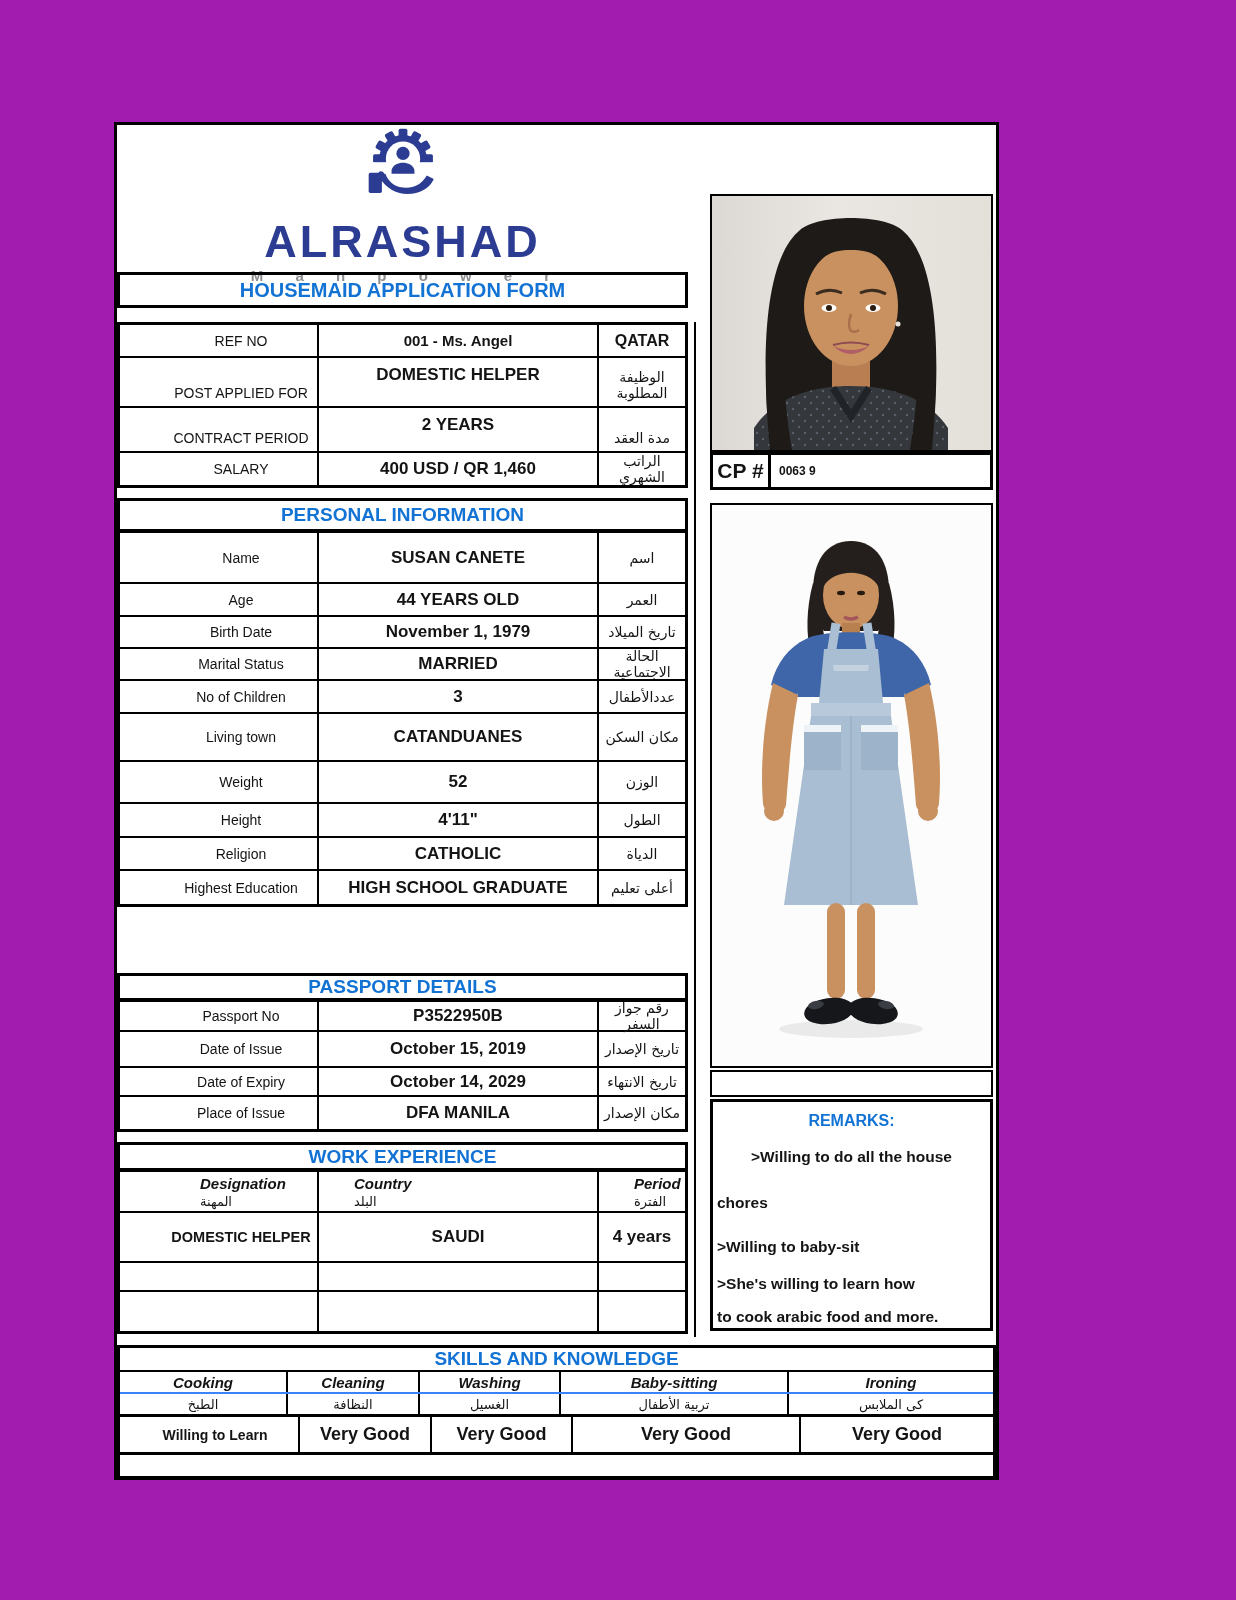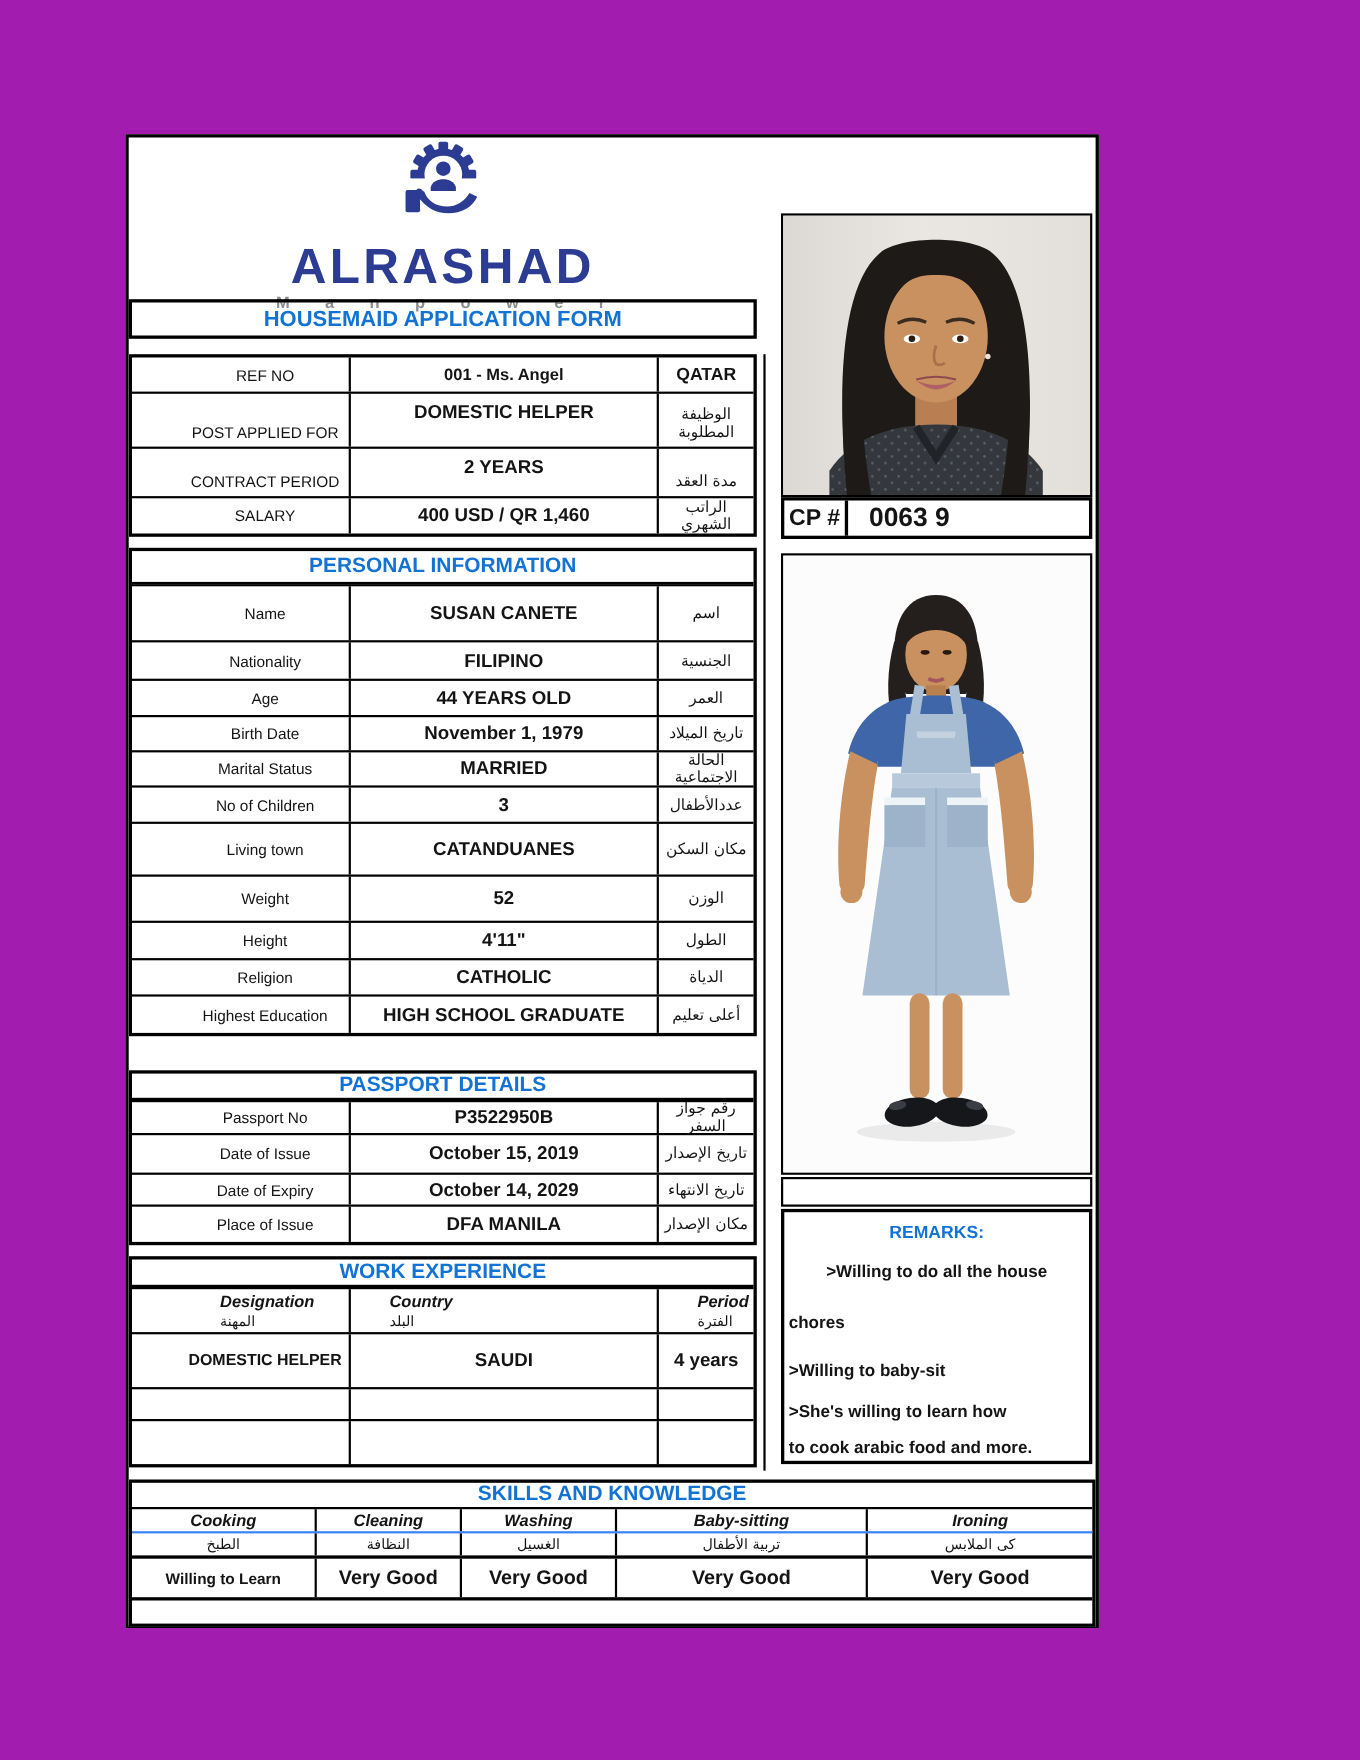--- a/index.html
+++ b/index.html
@@ -49,21 +49,21 @@
   .sk-val-small { font-size:14px; font-weight:bold; }
   .bt2 { border-top:2px solid #3b82f6; } .bt3 { border-top:3px solid #000; }
 
   
   .photo-box { position:absolute; left:593px; width:283px; border:2px solid #000; background:#fff; overflow:hidden; }
   .photo1 { top:69px; height:258px; }
   .photo2 { top:378px; height:565px; }
   .cp-row { position:absolute; left:593px; top:327px; width:283px; height:38px; border:3px solid #000; display:flex; }
   .cp-label { width:58px; border-right:3px solid #000; display:flex; align-items:center; justify-content:center;
               font-size:21px; font-weight:bold; }
-  .cp-value { flex:1; display:flex; align-items:center; padding-left:19px; font-size:24px; font-weight:bold; }
+  .cp-value { flex:1; display:flex; align-items:center; padding-left:8px; font-size:12px; font-weight:bold; }
   .empty-strip { position:absolute; left:593px; top:945px; width:283px; height:27px; border:2px solid #000; background:#fff; }
   .remarks { position:absolute; left:593px; top:974px; width:283px; height:232px; border:3px solid #000; background:#fff; }
   .rline { position:absolute; left:4px; right:4px; font-weight:bold; font-size:15.5px; text-align:left; white-space:nowrap; }
   .rtitle { color:#1273d4; font-size:16px; text-align:center; }
   .rcenter { text-align:center; }
   svg { display:block; }
 </style>
 </head>
 <body>
 
@@ -123,25 +123,20 @@
       </div>
     </div>
 
     <div class="sec t-left" style="top:373px;">
       <div class="sechead" style="height:30px;">PERSONAL INFORMATION</div>
       <div class="r" style="height:51px;">
         <div class="cell lbl">Name</div>
         <div class="cell val">SUSAN CANETE</div>
         <div class="cell ar" dir="rtl">اسم</div>
       </div>
-      <div class="r" style="height:35px;">
-        <div class="cell lbl">Nationality</div>
-        <div class="cell val">FILIPINO</div>
-        <div class="cell ar" dir="rtl">الجنسية</div>
-      </div>
       <div class="r" style="height:33px;">
         <div class="cell lbl">Age</div>
         <div class="cell val">44 YEARS OLD</div>
         <div class="cell ar" dir="rtl">العمر</div>
       </div>
       <div class="r" style="height:32px;">
         <div class="cell lbl">Birth Date</div>
         <div class="cell val">November 1, 1979</div>
         <div class="cell ar" dir="rtl">تاريخ الميلاد</div>
       </div>
@@ -250,21 +245,21 @@
         <div class="sk-c w4 sk-name">Baby-sitting</div>
         <div class="sk-c w5 sk-name">Ironing</div>
       </div>
       <div class="sk-r bt2" style="height:22px;">
         <div class="sk-c w1 sk-ar" dir="rtl">الطبخ</div>
         <div class="sk-c w2 sk-ar" dir="rtl">النظافة</div>
         <div class="sk-c w3 sk-ar" dir="rtl">الغسيل</div>
         <div class="sk-c w4 sk-ar" dir="rtl">تربية الأطفال</div>
         <div class="sk-c w5 sk-ar" dir="rtl">كى الملابس</div>
       </div>
-      <div class="sk-r bt3" style="height:38px;">
+      <div class="sk-r bt3" style="height:38px;padding-left:12px;">
         <div class="sk-c w1 sk-val-small">Willing to Learn</div>
         <div class="sk-c w2 sk-val">Very Good</div>
         <div class="sk-c w3 sk-val">Very Good</div>
         <div class="sk-c w4 sk-val">Very Good</div>
         <div class="sk-c w5 sk-val">Very Good</div>
       </div>
       <div class="sk-r bt3" style="height:24px;"></div>
     </div>
 
     <div class="photo-box photo1">

